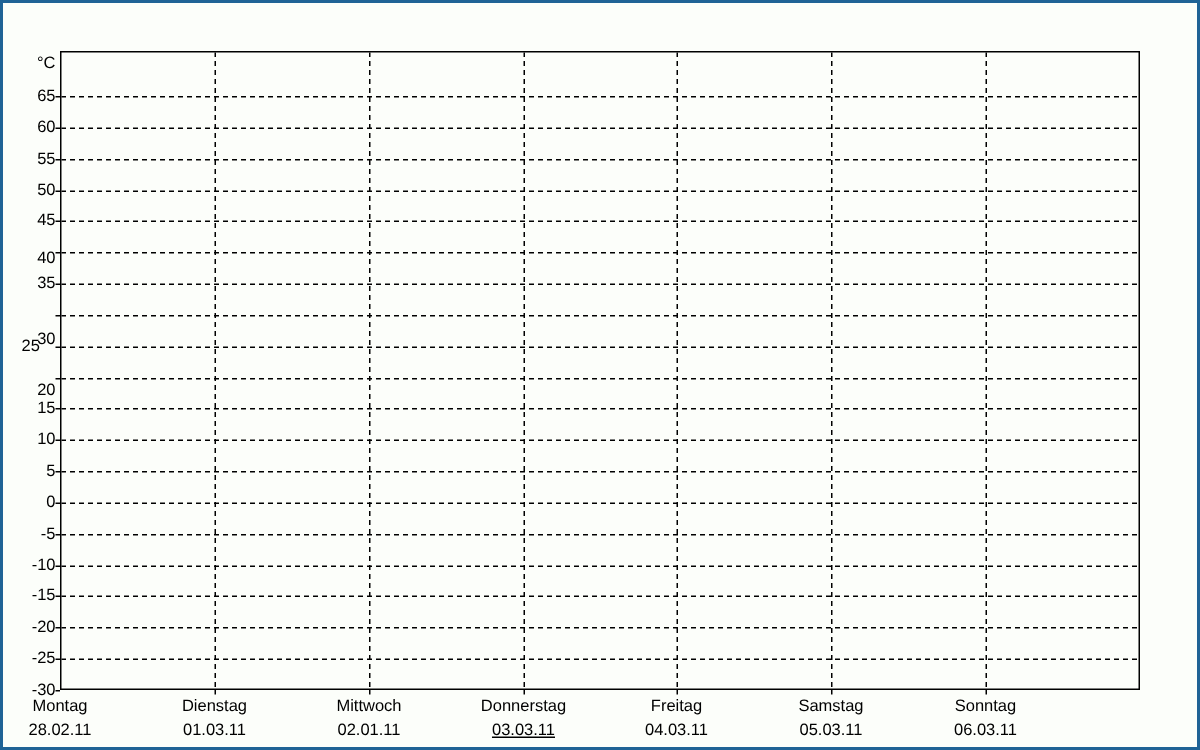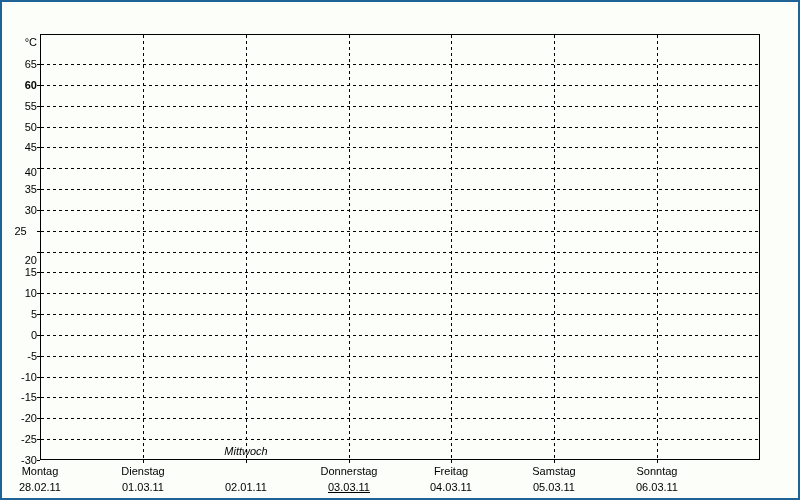--- a/index.html
+++ b/index.html
@@ -132,33 +132,33 @@
         <div class="v-gridline" style="left: 103px;"></div>
         <div class="v-gridline" style="left: 206px;"></div>
         <div class="v-gridline" style="left: 309px;"></div>
         <div class="v-gridline" style="left: 411px;"></div>
         <div class="v-gridline" style="left: 514px;"></div>
         <div class="v-gridline" style="left: 617px;"></div>
       </div>
   <div class="y-tick" style="top: 43px; left: 35px;"></div>
       <div class="y-tick-label" style="top: 36px;">65</div>
       <div class="y-tick" style="top: 64px; left: 35px;"></div>
-      <div class="y-tick-label" style="top: 57px; font-weight: bold;">60</div>
+      <div class="y-tick-label" style="top: 57px;">60</div>
       <div class="y-tick" style="top: 85px; left: 35px;"></div>
       <div class="y-tick-label" style="top: 78px;">55</div>
       <div class="y-tick" style="top: 106px; left: 35px;"></div>
       <div class="y-tick-label" style="top: 99px;">50</div>
       <div class="y-tick" style="top: 126px; left: 35px;"></div>
       <div class="y-tick-label" style="top: 119px;">45</div>
       <div class="y-tick" style="top: 147px; left: 35px;"></div>
       <div class="y-tick-label" style="top: 144px;">40</div>
       <div class="y-tick" style="top: 168px; left: 35px;"></div>
       <div class="y-tick-label" style="top: 161px;">35</div>
       <div class="y-tick" style="top: 189px; left: 35px;"></div>
-      <div class="y-tick-label" style="top: 182px;">30</div>
+      <div class="y-tick-label" style="top: 198px;">30</div>
       <div class="y-tick" style="top: 210px; left: 35px;"></div>
       <div class="y-tick-label" style="top: 203px; text-align: center;">25</div>
       <div class="y-tick" style="top: 231px; left: 35px;"></div>
       <div class="y-tick-label" style="top: 232px;">20</div>
       <div class="y-tick" style="top: 251px; left: 35px;"></div>
       <div class="y-tick-label" style="top: 244px;">15</div>
       <div class="y-tick" style="top: 272px; left: 35px;"></div>
       <div class="y-tick-label" style="top: 265px;">10</div>
       <div class="y-tick" style="top: 293px; left: 35px;"></div>
       <div class="y-tick-label" style="top: 286px;">5</div>
@@ -179,21 +179,21 @@
       <div class="x-tick" style="left: 141px; top: 439px;"></div>
       <div class="x-tick" style="left: 244px; top: 439px;"></div>
       <div class="x-tick" style="left: 347px; top: 439px;"></div>
       <div class="x-tick" style="left: 449px; top: 439px;"></div>
       <div class="x-tick" style="left: 552px; top: 439px;"></div>
       <div class="x-tick" style="left: 655px; top: 439px;"></div>
       <div class="x-day-label" style="left: -17px; top: 444px;">Montag</div>
       <div class="x-date-label" style="left: -17px; top: 460px;">28.02.11</div>
       <div class="x-day-label" style="left: 86px; top: 444px;">Dienstag</div>
       <div class="x-date-label" style="left: 86px; top: 460px;">01.03.11</div>
-      <div class="x-day-label" style="left: 189px; top: 424px; font-style: italic;">Mittwoch</div>
+      <div class="x-day-label" style="left: 189px; top: 444px;">Mittwoch</div>
       <div class="x-date-label" style="left: 189px; top: 460px;">02.01.11</div>
       <div class="x-day-label" style="left: 292px; top: 444px;">Donnerstag</div>
       <div class="x-date-label" style="left: 292px; top: 460px; text-decoration: underline;">03.03.11</div>
       <div class="x-day-label" style="left: 394px; top: 444px;">Freitag</div>
       <div class="x-date-label" style="left: 394px; top: 460px;">04.03.11</div>
       <div class="x-day-label" style="left: 497px; top: 444px;">Samstag</div>
       <div class="x-date-label" style="left: 497px; top: 460px;">05.03.11</div>
       <div class="x-day-label" style="left: 600px; top: 444px;">Sonntag</div>
       <div class="x-date-label" style="left: 600px; top: 460px;">06.03.11</div>
     </div>

